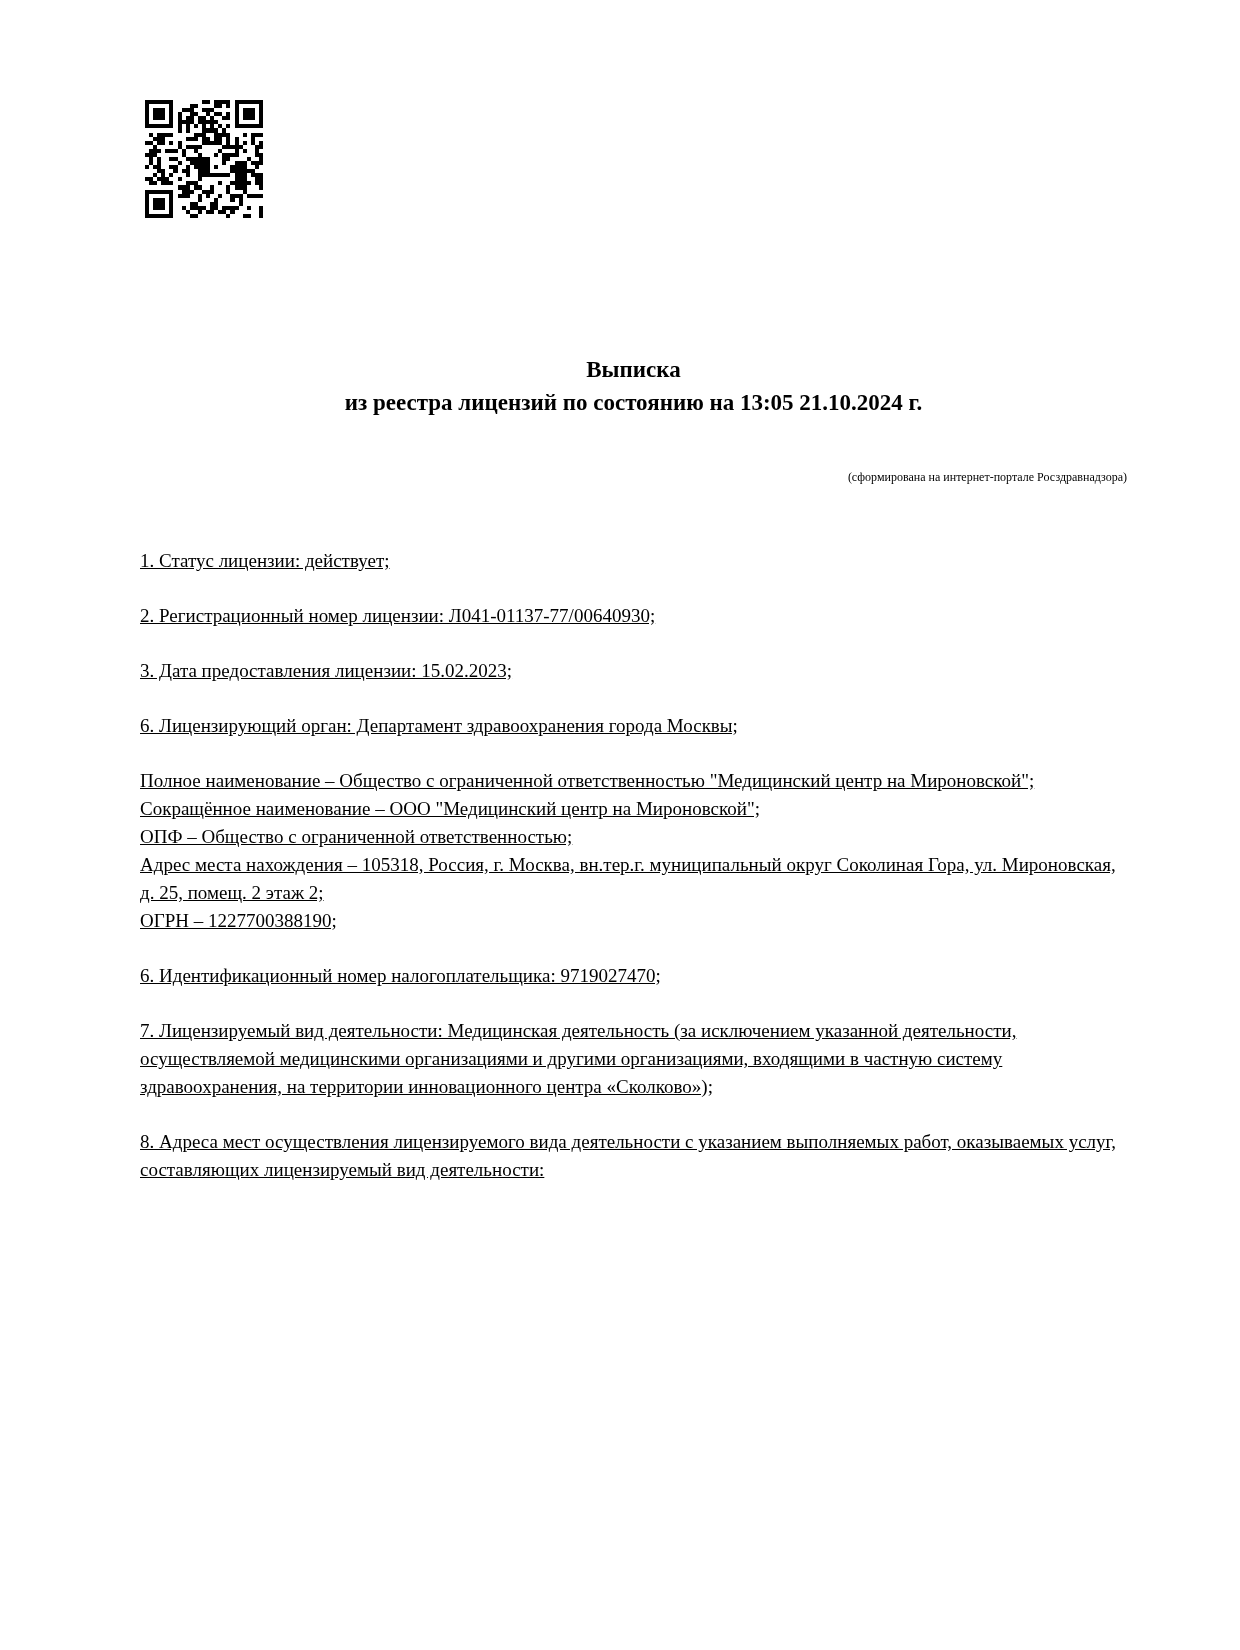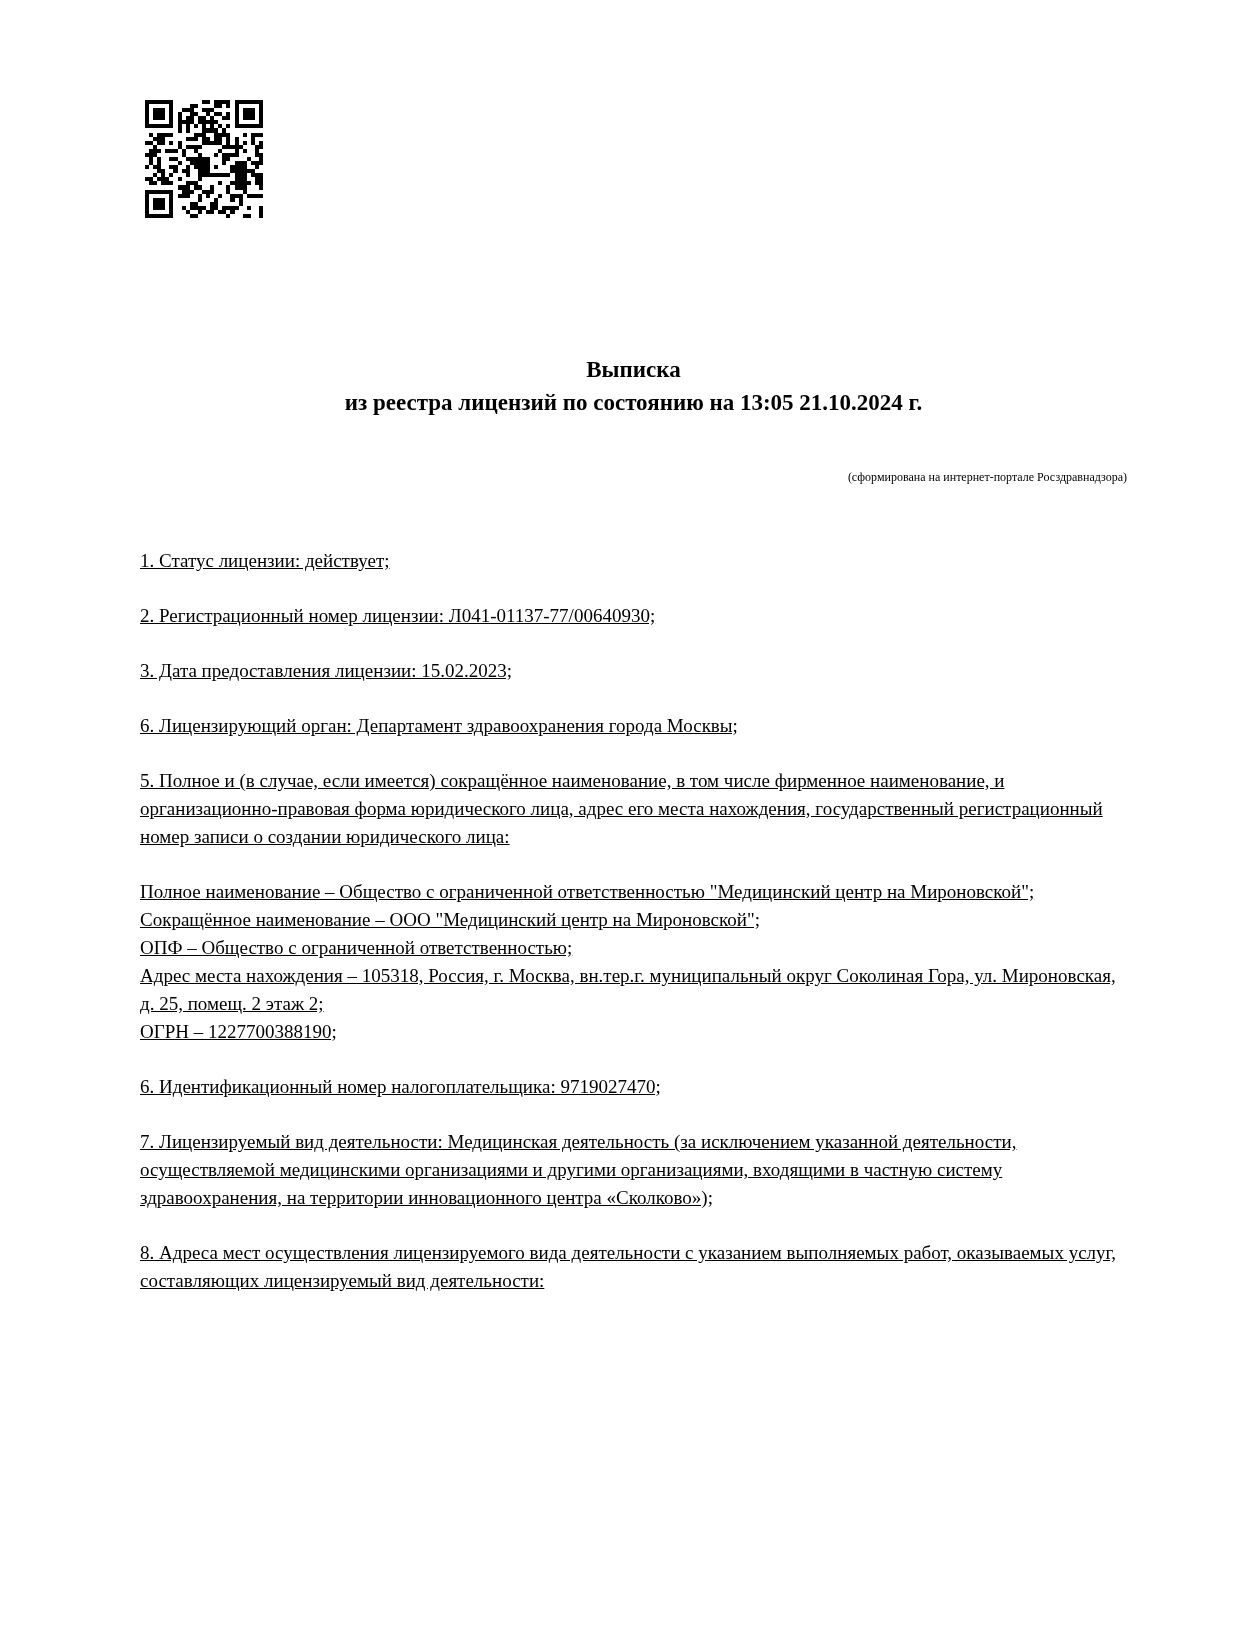--- a/index.html
+++ b/index.html
@@ -74,21 +74,20 @@
       <div>из реестра лицензий по состоянию на 13:05 21.10.2024 г.</div>
     </div>
 
     <div class="subtitle">(сформирована на интернет-портале Росздравнадзора)</div>
 
     <div class="body-text">
       <p class="para">1. Статус лицензии: действует;</p>
       <p class="para">2. Регистрационный номер лицензии: Л041-01137-77/00640930;</p>
       <p class="para">3. Дата предоставления лицензии: 15.02.2023;</p>
       <p class="para">6. Лицензирующий орган: Департамент здравоохранения города Москвы;</p>
-      <p class="para">5. Полное и (в случае, если имеется) сокращённое наименование, в том числе фирменное наименование, и организационно-правовая форма юридического лица, адрес его места нахождения, государственный регистрационный номер записи о создании юридического лица:</p>
       <p class="para preline">Полное наименование – Общество с ограниченной ответственностью "Медицинский центр на Мироновской";
 Сокращённое наименование – ООО "Медицинский центр на Мироновской";
 ОПФ – Общество с ограниченной ответственностью;
 Адрес места нахождения – 105318, Россия, г. Москва, вн.тер.г. муниципальный округ Соколиная Гора, ул. Мироновская, д. 25, помещ. 2 этаж 2;
 ОГРН – 1227700388190;</p>
       <p class="para">6. Идентификационный номер налогоплательщика: 9719027470;</p>
       <p class="para">7. Лицензируемый вид деятельности: Медицинская деятельность (за исключением указанной деятельности, осуществляемой медицинскими организациями и другими организациями, входящими в частную систему здравоохранения, на территории инновационного центра «Сколково»);</p>
       <p class="para">8. Адреса мест осуществления лицензируемого вида деятельности с указанием выполняемых работ, оказываемых услуг, составляющих лицензируемый вид деятельности:</p>
     </div>
 

